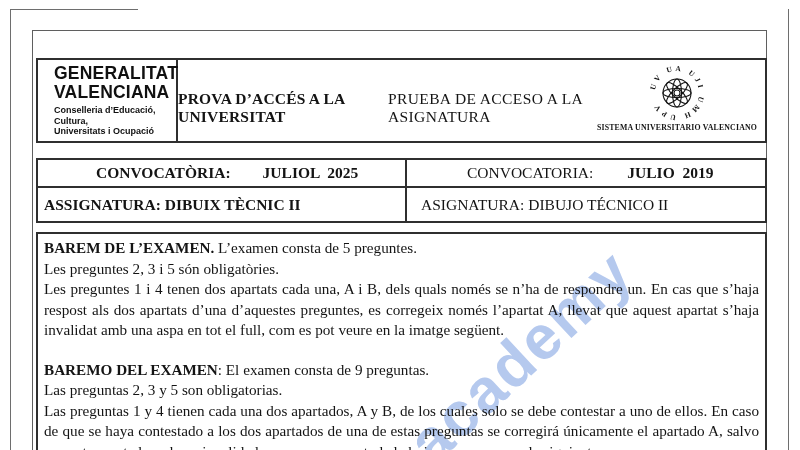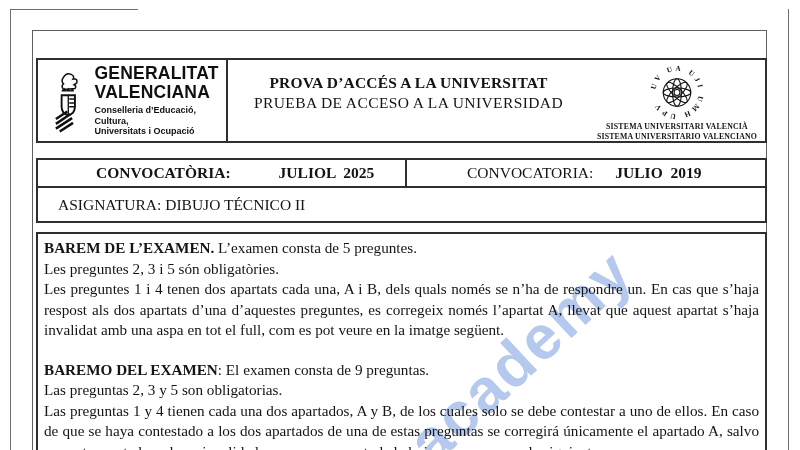--- a/index.html
+++ b/index.html
@@ -27,39 +27,39 @@
   #header-box {
     position: absolute;
     left: 36px; top: 58px; width: 731px; height: 85px;
     border: 2px solid #2f2f2f;
     box-sizing: border-box;
     display: flex;
     background: transparent;
     z-index: 2;
   }
   #logo-cell {
-    width: 190px;
+    width: 140px;
     border-right: 2px solid #2f2f2f;
     box-sizing: border-box;
     display: flex;
     align-items: center;
-    padding-left: 16px;
+    padding-left: 4px;
     gap: 12px;
   }
   .gv-text { font-family: "Liberation Sans", sans-serif; }
   .gv-name { font-size: 17.5px; font-weight: 700; line-height: 18.5px; letter-spacing: 0.2px; color: #101010; }
   .gv-dept { font-size: 9px; font-weight: 700; line-height: 10.5px; margin-top: 4px; color: #101010; }
 
   #title-cell {
     flex: 1;
     display: flex;
-    flex-direction: column;
+    flex-direction: row;
     align-items: center;
     padding-top: 14px;
-    gap: 2px;
+    gap: 24px;
   }
   .title-va { font-size: 15.5px; font-weight: 700; letter-spacing: 0.2px; }
   .title-es { font-size: 15.5px; font-weight: 400; letter-spacing: 0.4px; }
 
   #sistema-cell {
     width: 176px;
     display: flex;
     flex-direction: column;
     align-items: center;
     padding-top: 3px;
@@ -71,24 +71,24 @@
     position: absolute;
     left: 36px; top: 158px; width: 731px; height: 65px;
     border: 2px solid #2f2f2f;
     box-sizing: border-box;
     display: grid;
     grid-template-columns: 369px 1fr;
     grid-template-rows: 28px 1fr;
     z-index: 2;
   }
   .convo-cell { box-sizing: border-box; display: flex; align-items: center; font-size: 15.5px; }
-  .cell-r1c1 { border-right: 2px solid #2f2f2f; border-bottom: 2px solid #2f2f2f; padding-left: 58px; gap: 48px; font-weight: 700; }
-  .cell-r1c2 { border-bottom: 2px solid #2f2f2f; padding-left: 60px; gap: 22px; }
+  .cell-r1c1 { border-right: 2px solid #2f2f2f; border-bottom: 2px solid #2f2f2f; padding-left: 58px; gap: 32px; font-weight: 700; }
+  .cell-r1c2 { border-bottom: 2px solid #2f2f2f; padding-left: 60px; gap: 34px; }
   .cell-r2c1 { border-right: 2px solid #2f2f2f; padding-left: 6px; font-weight: 700; }
-  .cell-r2c2 { padding-left: 20px; border-radius: 9px; }
+  .cell-r2c2 { padding-left: 14px; border-radius: 9px; }
   .pre { white-space: pre; }
   .bold { font-weight: 700; }
 
   
   #barem-box {
     position: absolute;
     left: 36px; top: 232px; width: 731px; height: 240px;
     border: 2px solid #2f2f2f;
     box-sizing: border-box;
     padding: 4px 6px 0 6px;
@@ -154,21 +154,21 @@
         <div class="gv-name">VALENCIANA</div>
         <div class="gv-dept">
           <div>Conselleria d’Educació, Cultura,</div>
           <div>Universitats i Ocupació</div>
         </div>
       </div>
     </div>
 
     <div id="title-cell">
       <div class="title-va">PROVA D’ACCÉS A LA UNIVERSITAT</div>
-      <div class="title-es">PRUEBA DE ACCESO A LA UNIVERSIDAD</div>
+      <div class="title-es">PRUEBA DE ACCESO A LA ASIGNATURA</div>
     </div>
 
     <div id="sistema-cell">
       <svg width="120" height="60" viewBox="0 0 120 60">
         <defs>
           <path id="emblem-circle" d="M 38 30 a 22 22 0 1 1 44 0 a 22 22 0 1 1 -44 0" fill="none"></path>
         </defs>
 
         <g transform="translate(60,30)" stroke="#111" stroke-width="1.1" fill="none">
           <ellipse rx="4.5" ry="14" transform="rotate(0)"></ellipse>
@@ -176,34 +176,36 @@
           <ellipse rx="4.5" ry="14" transform="rotate(90)"></ellipse>
           <ellipse rx="4.5" ry="14" transform="rotate(135)"></ellipse>
           <circle r="14"></circle>
           <circle r="3"></circle>
         </g>
         <text font-family="Liberation Serif, serif" font-size="7.5" font-weight="700" fill="#111" letter-spacing="3">
           <textPath href="#emblem-circle" startOffset="2%">UV  UA  UJI  UMH  UPV</textPath>
         </text>
       </svg>
       <div class="sistema-caption">
-        <div>SISTEMA UNIVERSITARI VALENCIÀ</div>
         <div>SISTEMA UNIVERSITARIO VALENCIANO</div>
       </div>
     </div>
   </div>
 
   <div id="convo-table">
     <div class="convo-cell cell-r1c1">
       <span>CONVOCATÒRIA:</span>
       <span class="pre">JULIOL  2025</span>
     </div>
     <div class="convo-cell cell-r1c2">
       <span>CONVOCATORIA:</span>
       <span class="pre bold">JULIO  2019</span>
+    </div>
+    <div class="convo-cell cell-r2c1">
+      <span>ASSIGNATURA: DIBUIX TÈCNIC II</span>
     </div>
     <div class="convo-cell cell-r2c2">
       <span>ASIGNATURA: DIBUJO TÉCNICO II</span>
     </div>
   </div>
 
   <div id="barem-box">
     <div class="exam-par">
       <div><span class="bold">BAREM DE L’EXAMEN.</span><span> L’examen consta de 5 preguntes.</span></div>
       <div>Les preguntes 2, 3 i 5 són obligatòries.</div>

